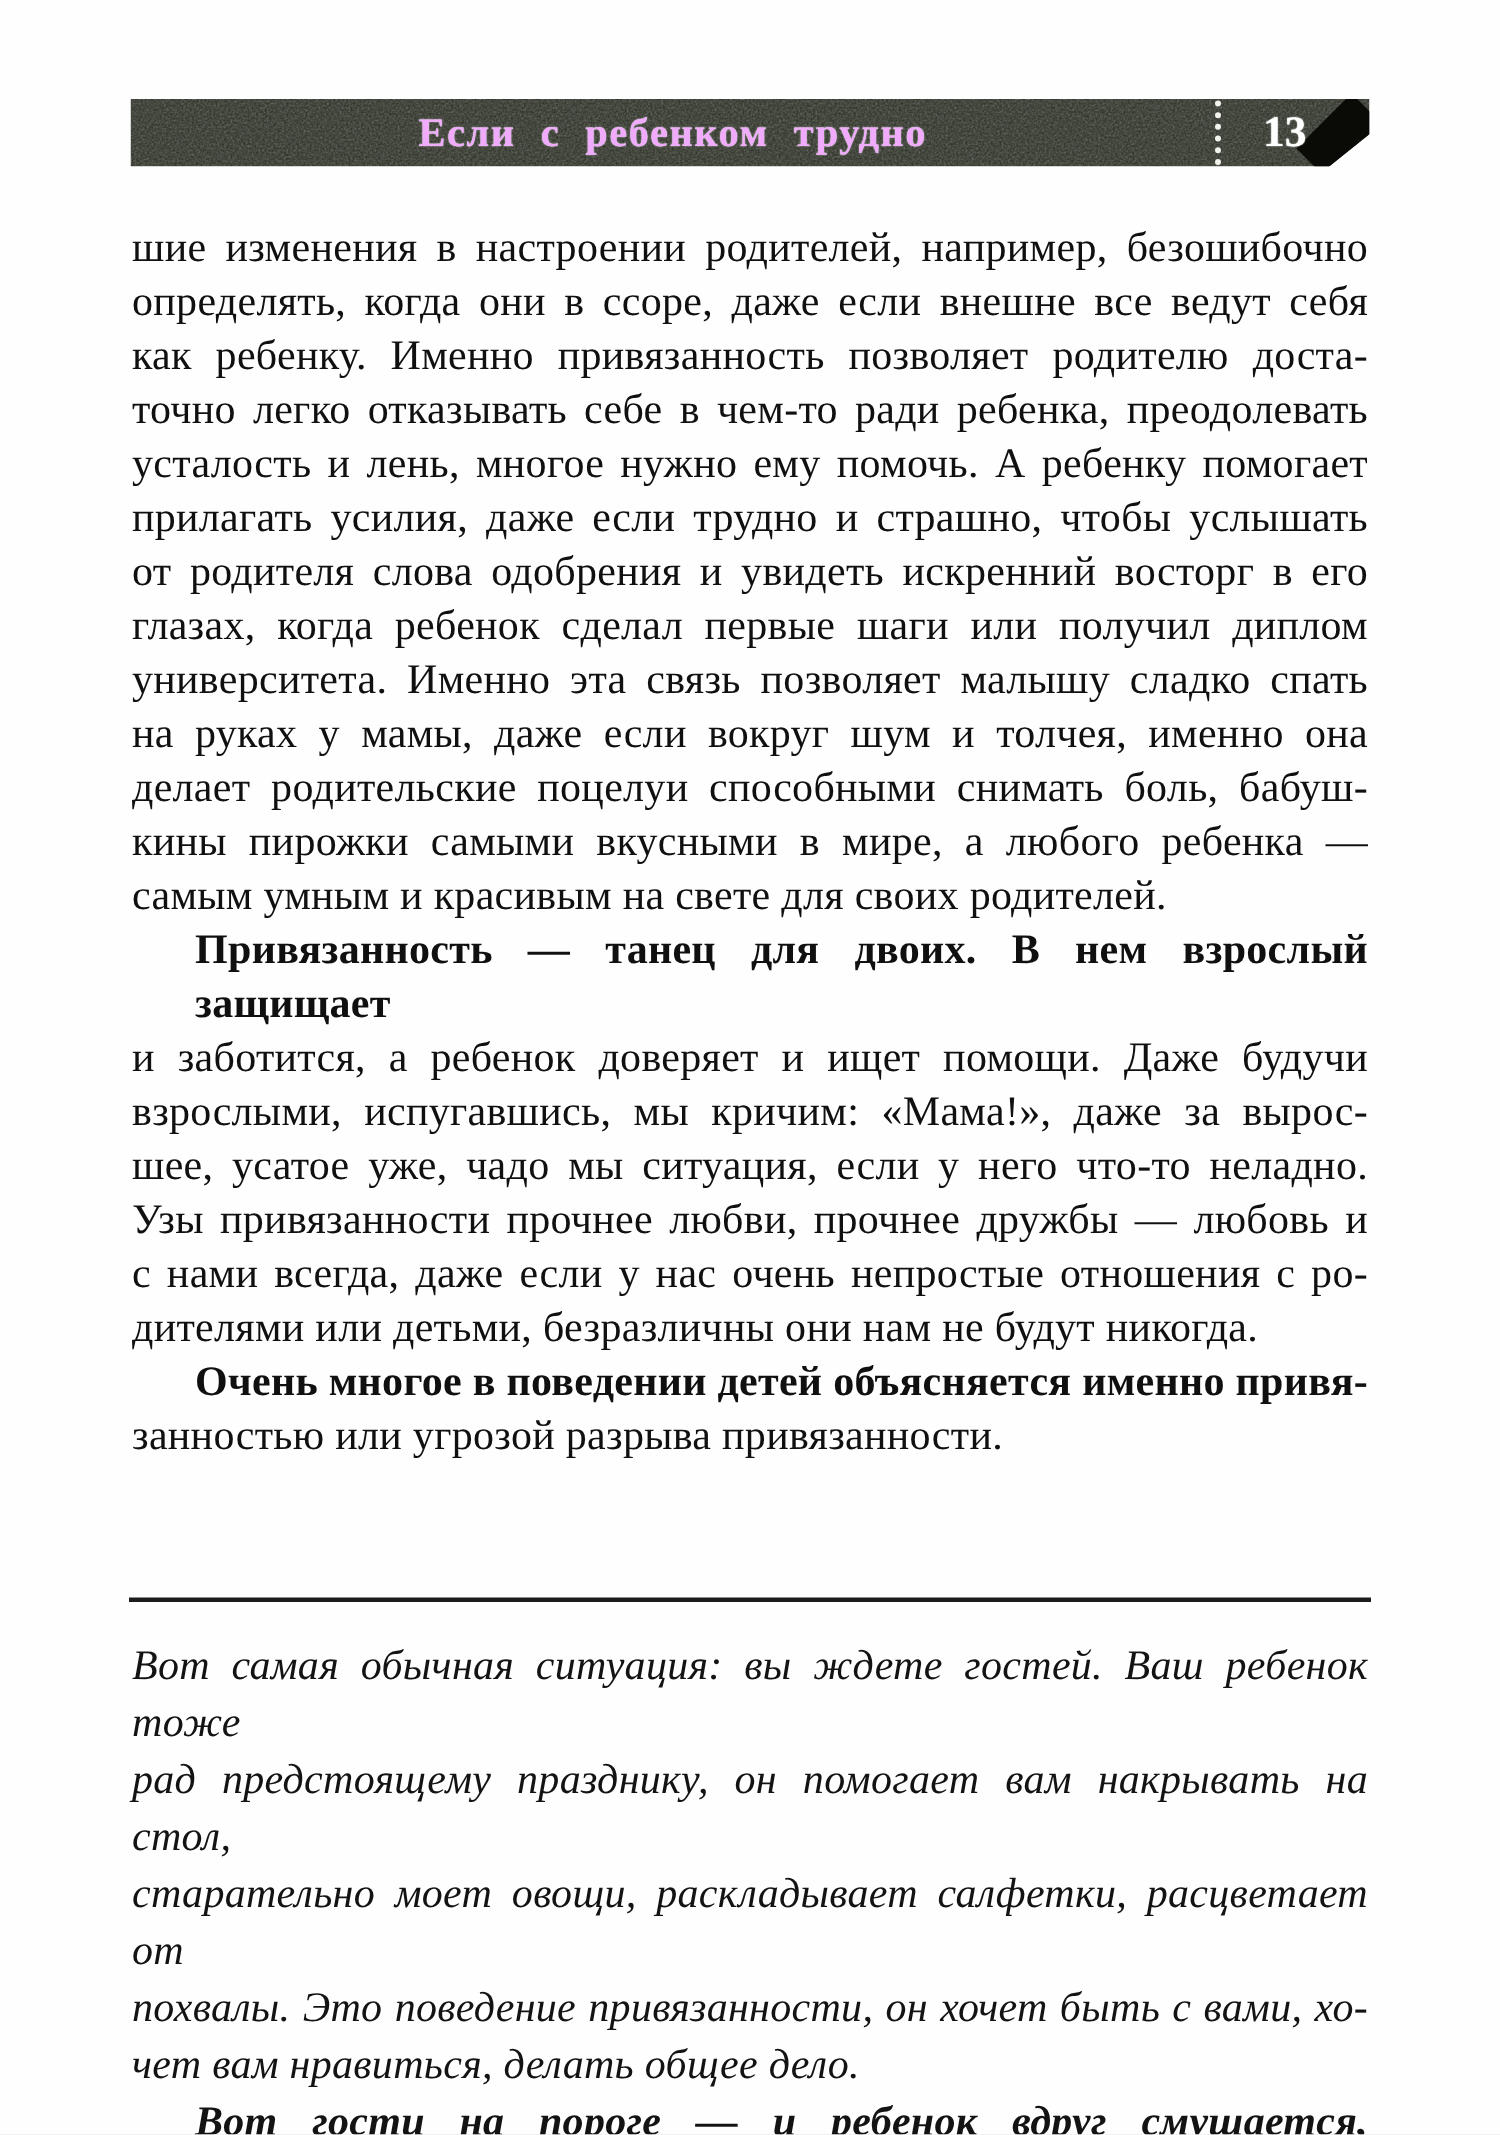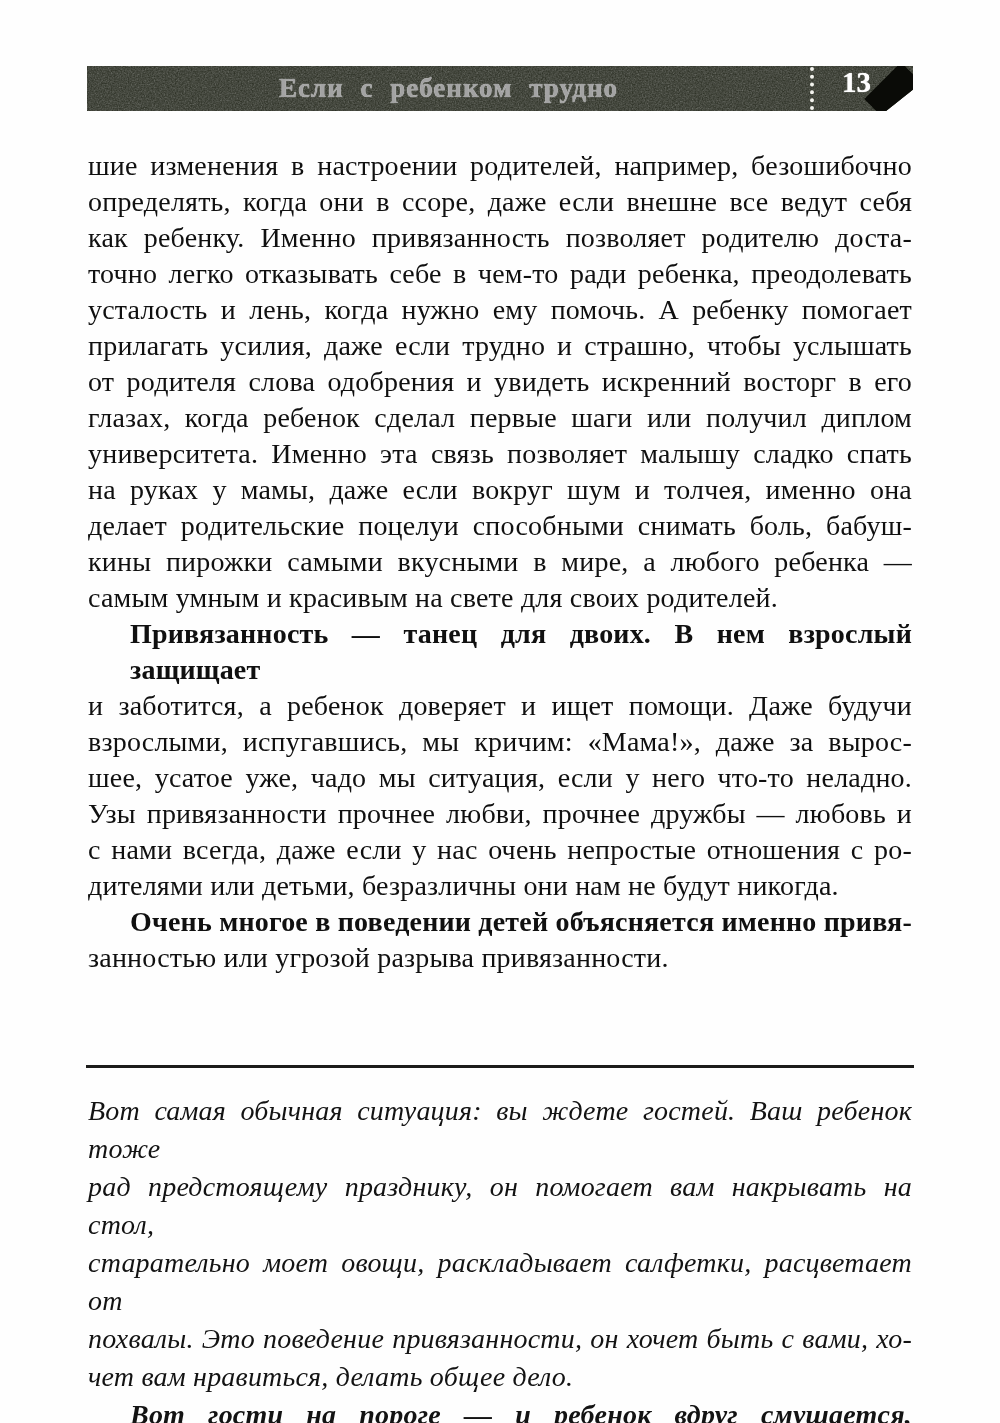--- a/index.html
+++ b/index.html
@@ -46,39 +46,39 @@
   }
   .header-title-zone {
     position: relative;
     flex: 1 1 auto;
     display: flex;
     align-items: center;
     justify-content: center;
   }
   .header-title {
     position: relative;
-    color: #a3a3a3;
+    color: #f0abfc;
     font-size: 27px;
     font-weight: bold;
     letter-spacing: 1px;
     word-spacing: 9px;
     text-shadow: 0 0 1px #ffffff;
     white-space: nowrap;
   }
   .header-divider {
     position: relative;
     width: 0;
     border-left: 4px dotted #f3f3ee;
     margin: 1px 0;
   }
   .header-number-zone {
     position: relative;
     width: 99px;
     display: flex;
-    align-items: flex-start;
+    align-items: center;
     justify-content: center;
   }
   .header-page-number {
     position: relative;
     color: #ffffff;
     font-size: 29px;
     font-weight: bold;
     text-shadow: 0 0 1px #ffffff;
     margin-right: 14px;
   }
@@ -150,21 +150,21 @@
     <div class="header-number-zone">
       <span class="header-page-number">13</span>
     </div>
   </div>
 
   <div class="body-text">
       <div class="line">шие изменения в настроении родителей, например, безошибочно</div>
       <div class="line">определять, когда они в ссоре, даже если внешне все ведут себя</div>
       <div class="line">как ребенку. Именно привязанность позволяет родителю доста-</div>
       <div class="line">точно легко отказывать себе в чем-то ради ребенка, преодолевать</div>
-      <div class="line">усталость и лень, когда нужно ему помочь. А ребенку помогает</div>
+      <div class="line">усталость и лень, многое нужно ему помочь. А ребенку помогает</div>
       <div class="line">прилагать усилия, даже если трудно и страшно, чтобы услышать</div>
       <div class="line">от родителя слова одобрения и увидеть искренний восторг в его</div>
       <div class="line">глазах, когда ребенок сделал первые шаги или получил диплом</div>
       <div class="line">университета. Именно эта связь позволяет малышу сладко спать</div>
       <div class="line">на руках у мамы, даже если вокруг шум и толчея, именно она</div>
       <div class="line">делает родительские поцелуи способными снимать боль, бабуш-</div>
       <div class="line">кины пирожки самыми вкусными в мире, а любого ребенка —</div>
       <div class="line lastline">самым умным и красивым на свете для своих родителей.</div>
       <div class="line indent">Привязанность — танец для двоих. В нем взрослый защищает</div>
       <div class="line">и заботится, а ребенок доверяет и ищет помощи. Даже будучи</div>

